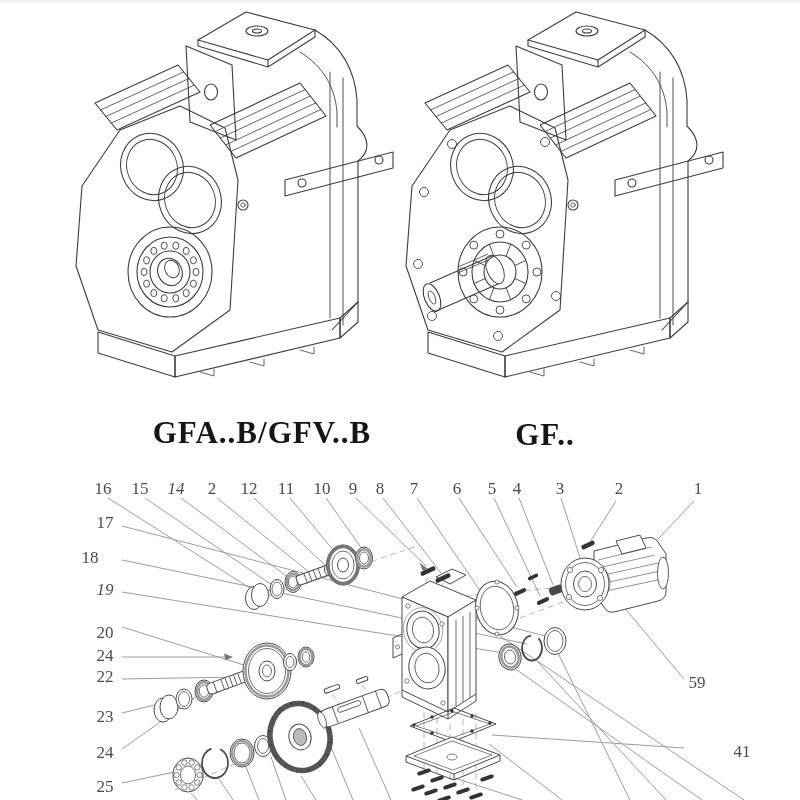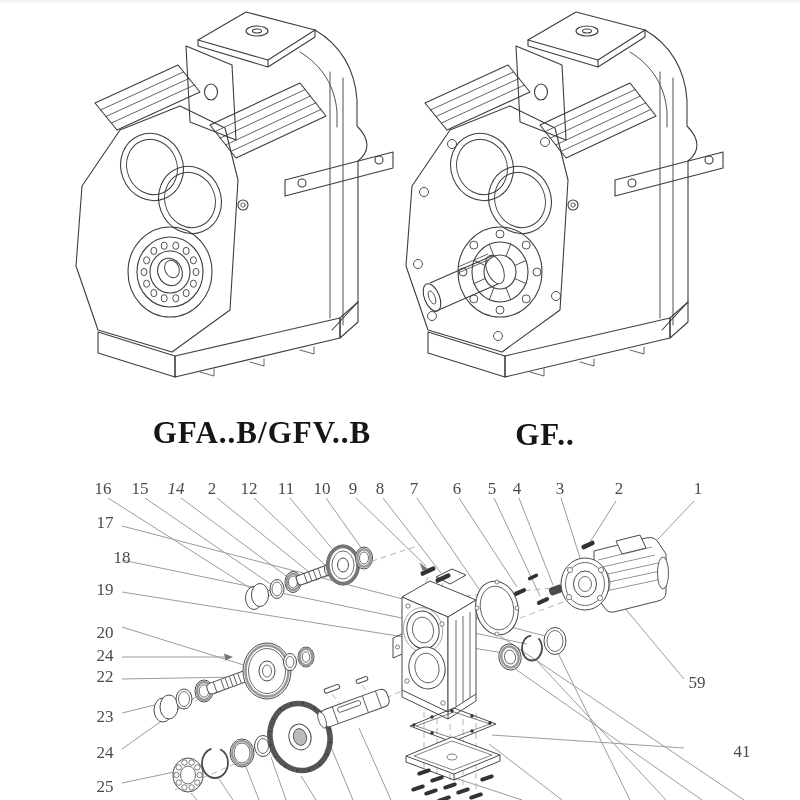--- a/index.html
+++ b/index.html
@@ -387,22 +387,22 @@
 <span class="callout" style="left:380px;top:489px;">8</span>
 <span class="callout" style="left:414px;top:489px;">7</span>
 <span class="callout" style="left:457px;top:489px;">6</span>
 <span class="callout" style="left:492px;top:489px;">5</span>
 <span class="callout" style="left:517px;top:489px;">4</span>
 <span class="callout" style="left:560px;top:489px;">3</span>
 <span class="callout" style="left:619px;top:489px;">2</span>
 <span class="callout" style="left:698px;top:489px;">1</span>
 
 <span class="callout" style="left:105px;top:523px;">17</span>
-<span class="callout" style="left:122px;top:558px;">18</span>
-<span class="callout" style="left:105px;top:590px;">19</span>
+<span class="callout" style="left:90px;top:558px;">18</span>
+<span class="callout" style="left:105px;top:590px;font-style:italic;">19</span>
 <span class="callout" style="left:105px;top:625px;margin-top:8px;">20</span>
 <span class="callout" style="left:105px;top:656px;">24</span>
 <span class="callout" style="left:105px;top:677px;">22</span>
 <span class="callout" style="left:105px;top:717px;">23</span>
 <span class="callout" style="left:105px;top:753px;">24</span>
 <span class="callout" style="left:105px;top:787px;">25</span>
 
 <span class="callout" style="left:697px;top:683px;">59</span>
 <span class="callout" style="left:697px;top:752px;margin-left:45px;">41</span>
 

